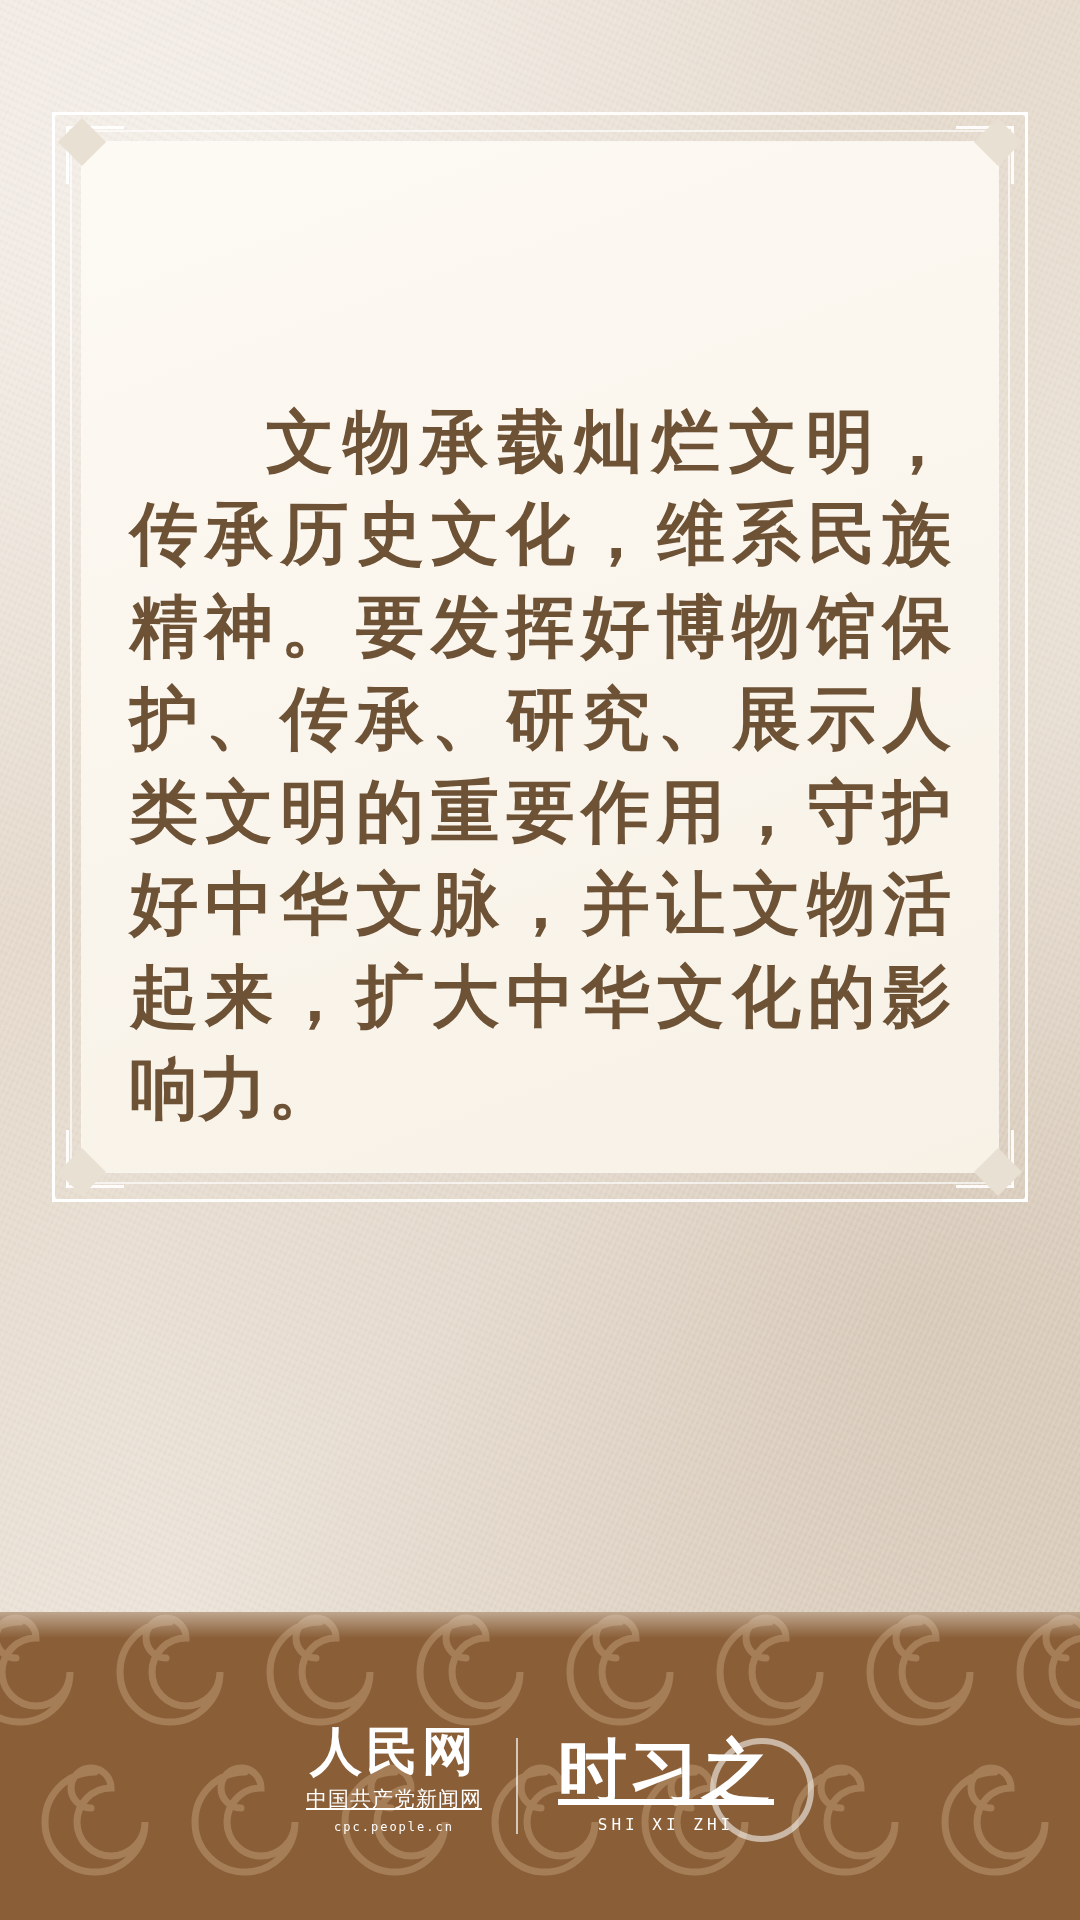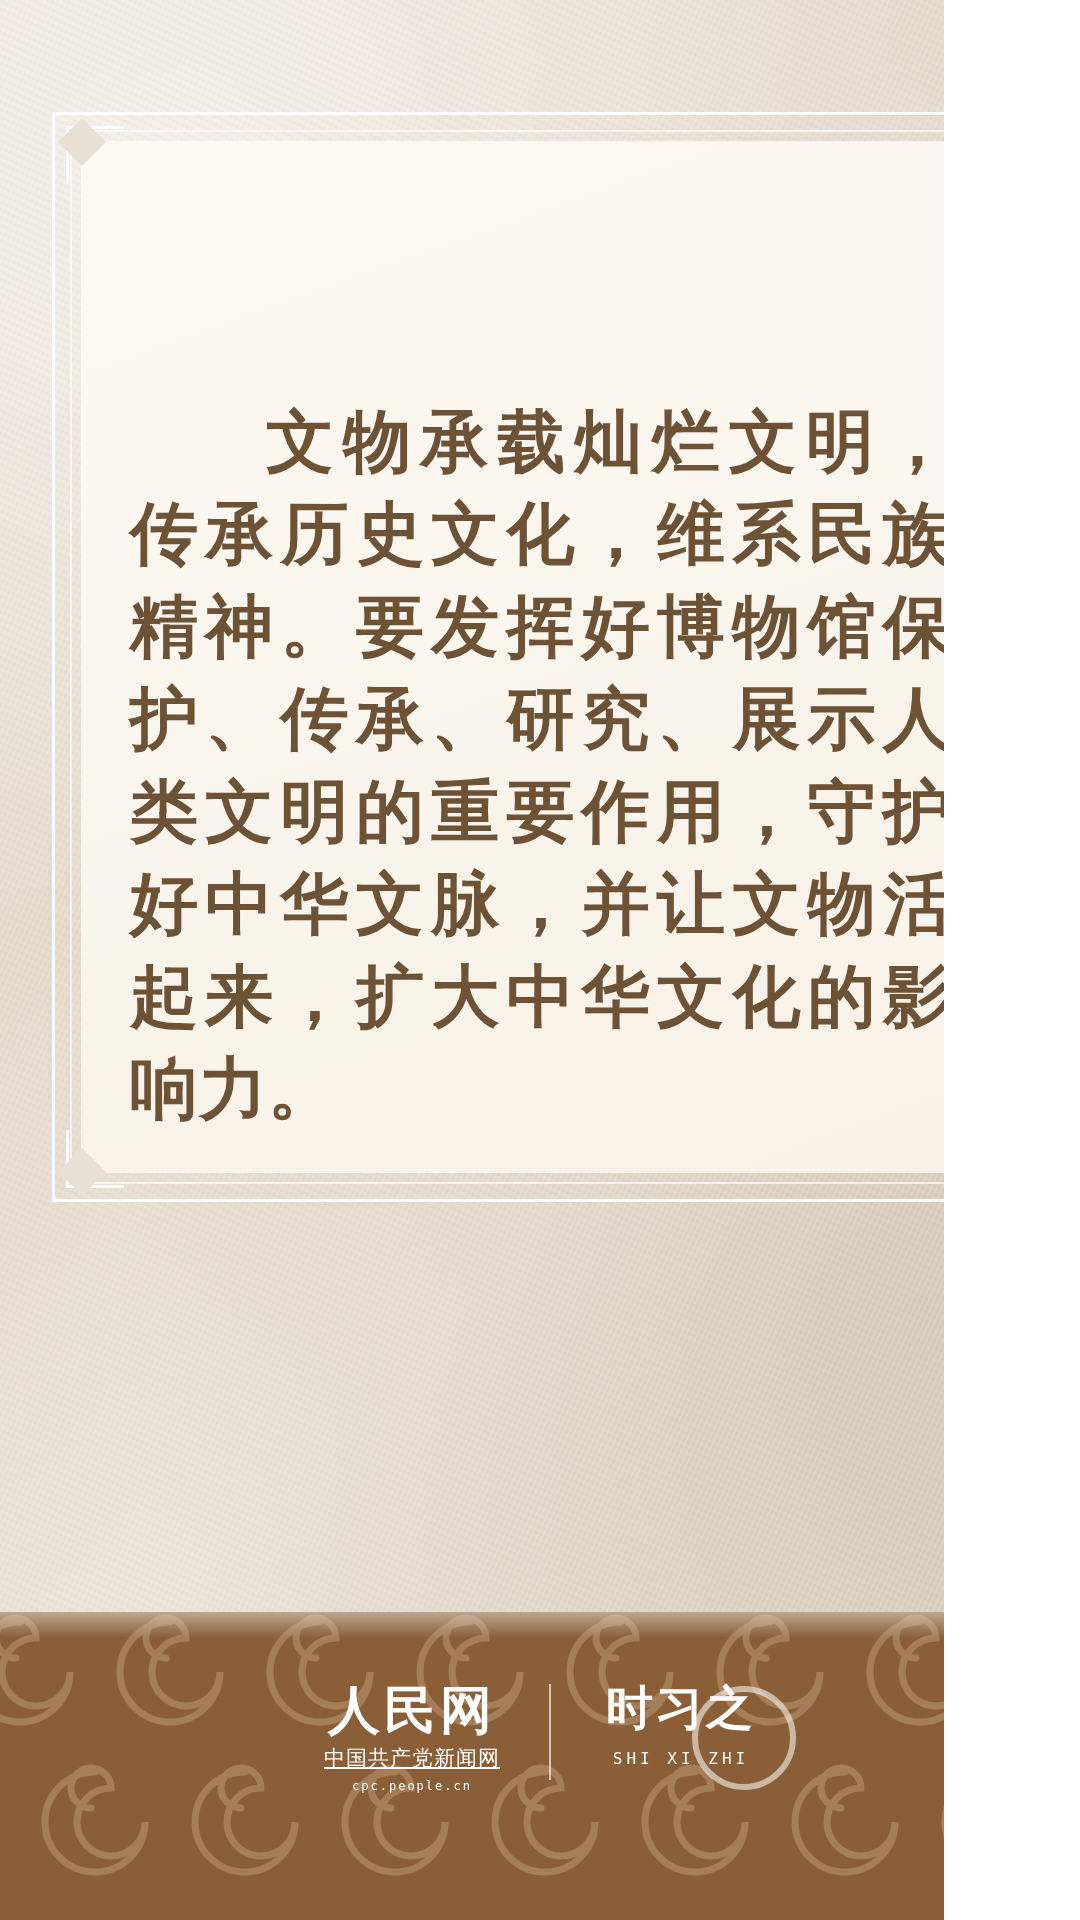--- a/index.html
+++ b/index.html
@@ -9,21 +9,21 @@
   }
   body {
     width: 1080px;
     height: 1920px;
     overflow: hidden;
     font-family: "Liberation Sans", sans-serif;
   }
 
   .poster {
     position: relative;
-    width: 944px;
+    width: 1080px;
     height: 1920px;
     background: #e9e0d4;
     overflow: hidden;
   }
 
   
   .bg-texture {
     position: absolute;
     left: 0; top: 0;
     width: 1080px;
@@ -155,23 +155,23 @@
     background: linear-gradient(to bottom, rgba(233,224,212,0.55), rgba(138,95,56,0));
   }
 
   .logos {
     position: absolute;
     left: 0;
     top: 1684px;
     width: 1080px;
     height: 150px;
     display: flex;
-    align-items: flex-start;
+    align-items: flex-end;
     justify-content: center;
-    gap: 31px;
+    gap: 16px;
   }
 
   .pd-logo {
     position: relative;
     display: flex;
     flex-direction: column;
     align-items: center;
     color: #ffffff;
   }
   .pd-logo .cn {
@@ -213,32 +213,33 @@
     position: absolute;
     right: -40px;
     top: 2px;
     width: 92px;
     height: 92px;
     border: 6px solid rgba(255,255,255,0.55);
     border-radius: 50%;
   }
   .shixi .cn {
     font-family: "DejaVu Serif", "Liberation Serif", serif;
-    font-size: 47px;
+    font-size: 69px;
     font-weight: 700;
     letter-spacing: 3px;
     line-height: 1;
     position: relative;
     z-index: 2;
+    text-decoration: underline;
   }
   .shixi .py {
     font-family: "DejaVu Sans Mono", "Liberation Mono", monospace;
     font-size: 16px;
     letter-spacing: 4px;
-    margin-top: 18px;
+    margin-top: 10px;
     position: relative;
     z-index: 2;
   }
 </style>
 </head>
 <body>
 
 <div class="poster">
 
   <div class="bg-texture"></div>

